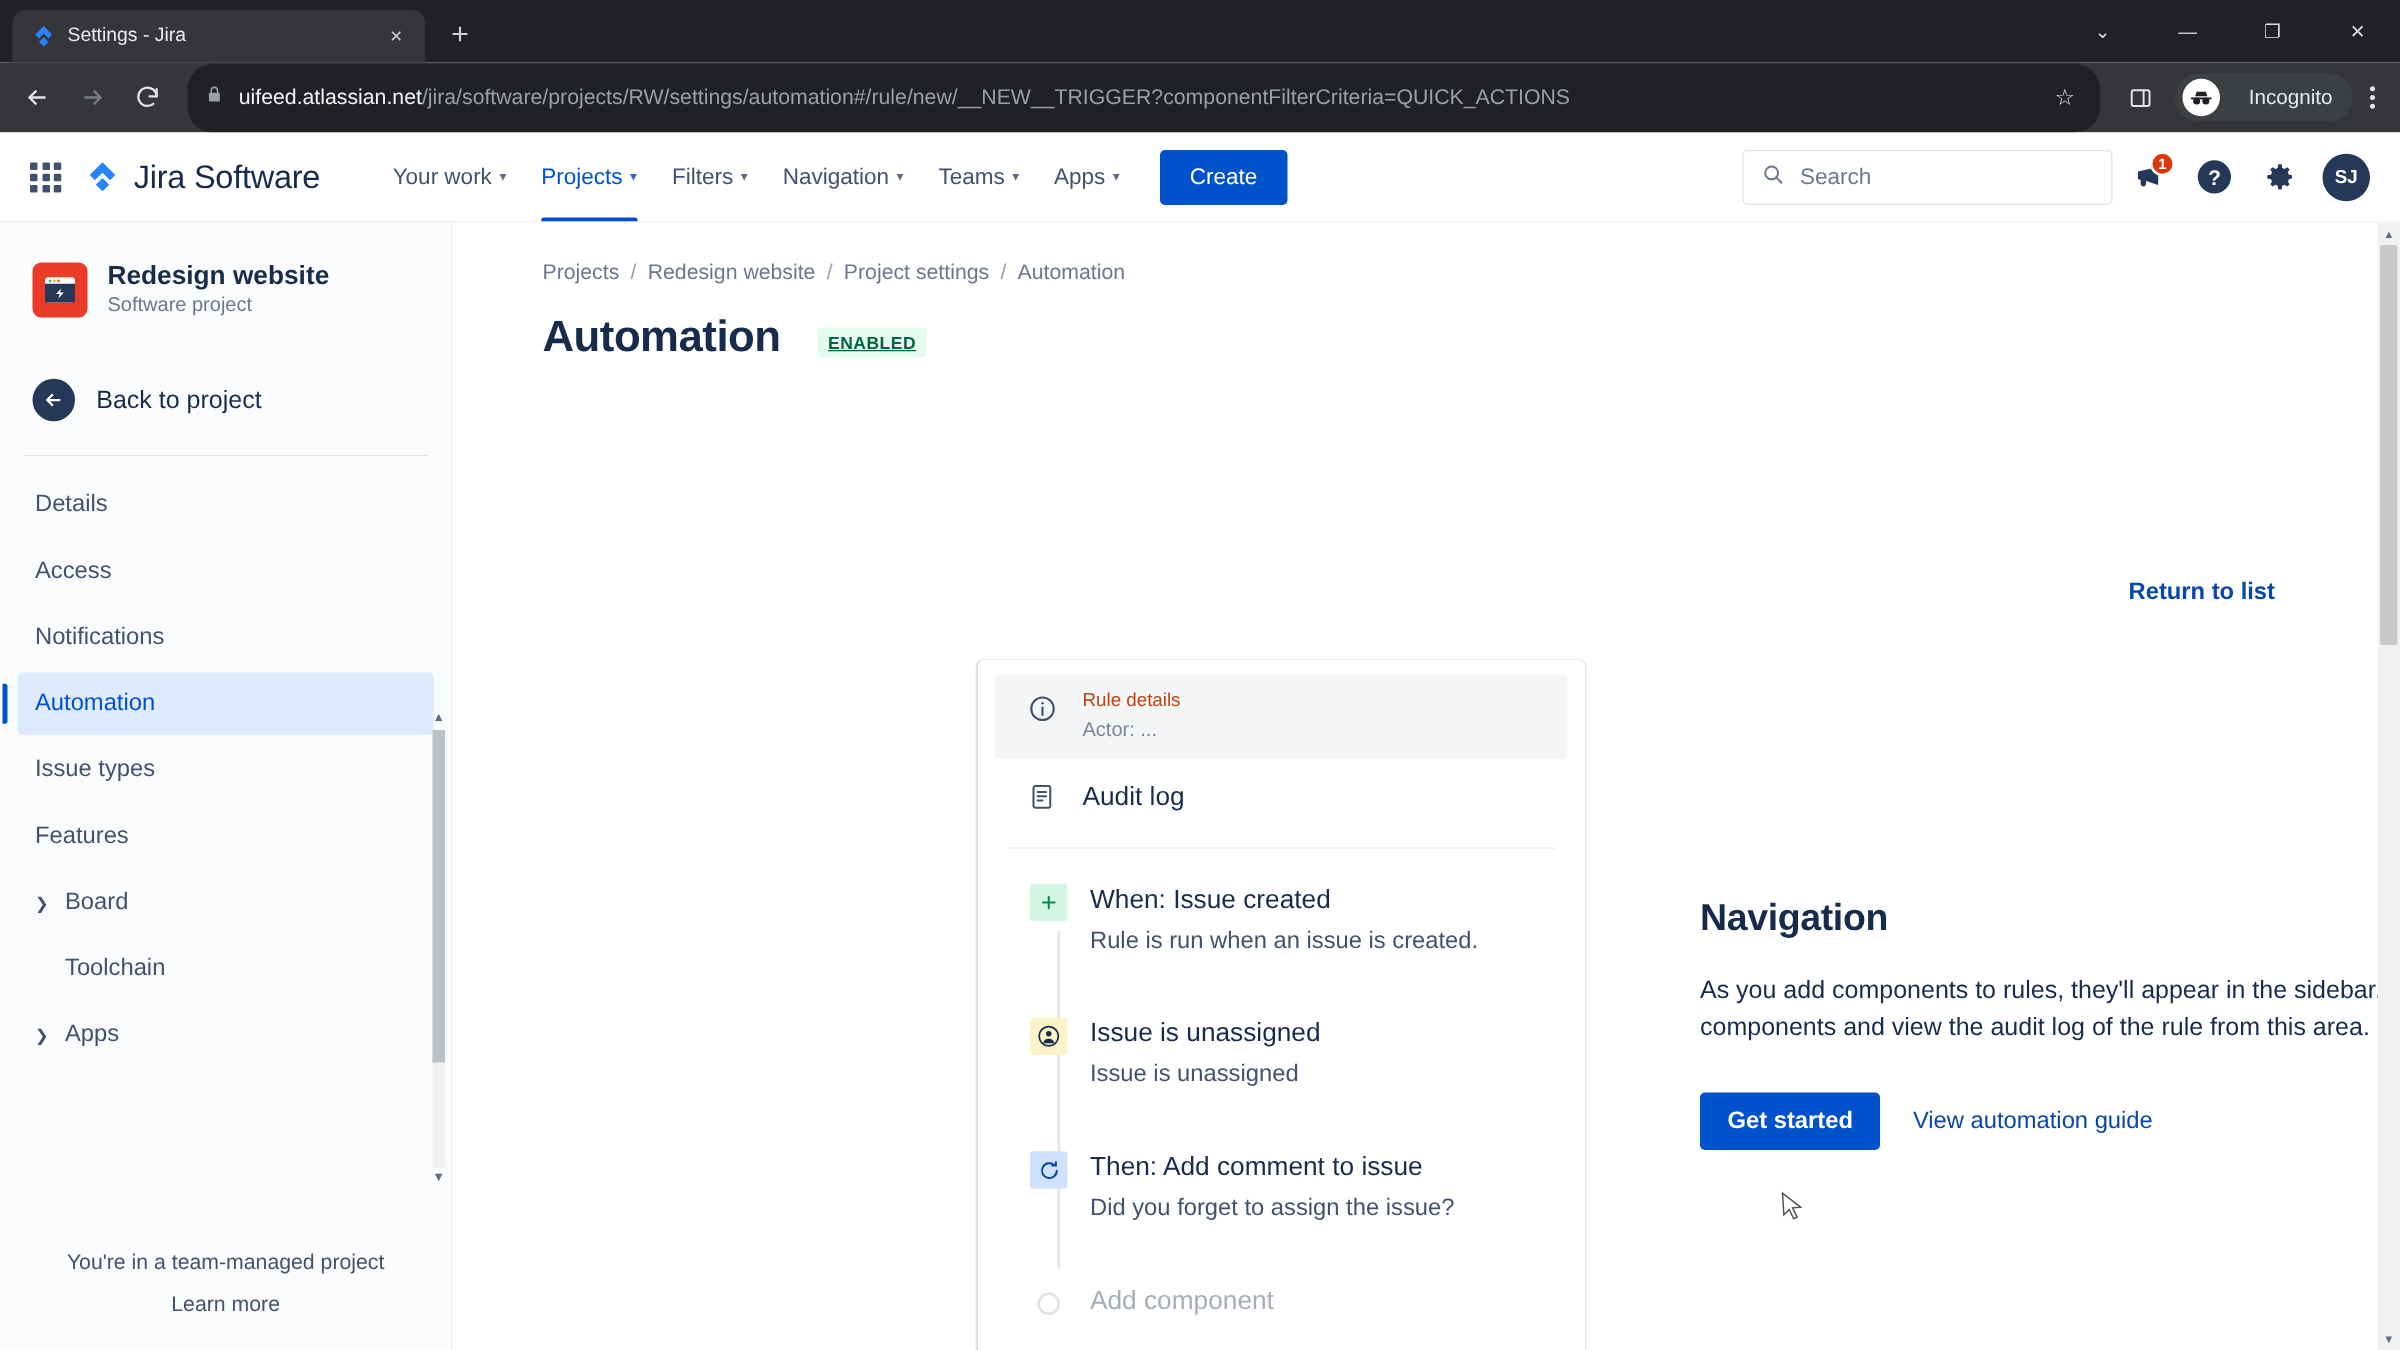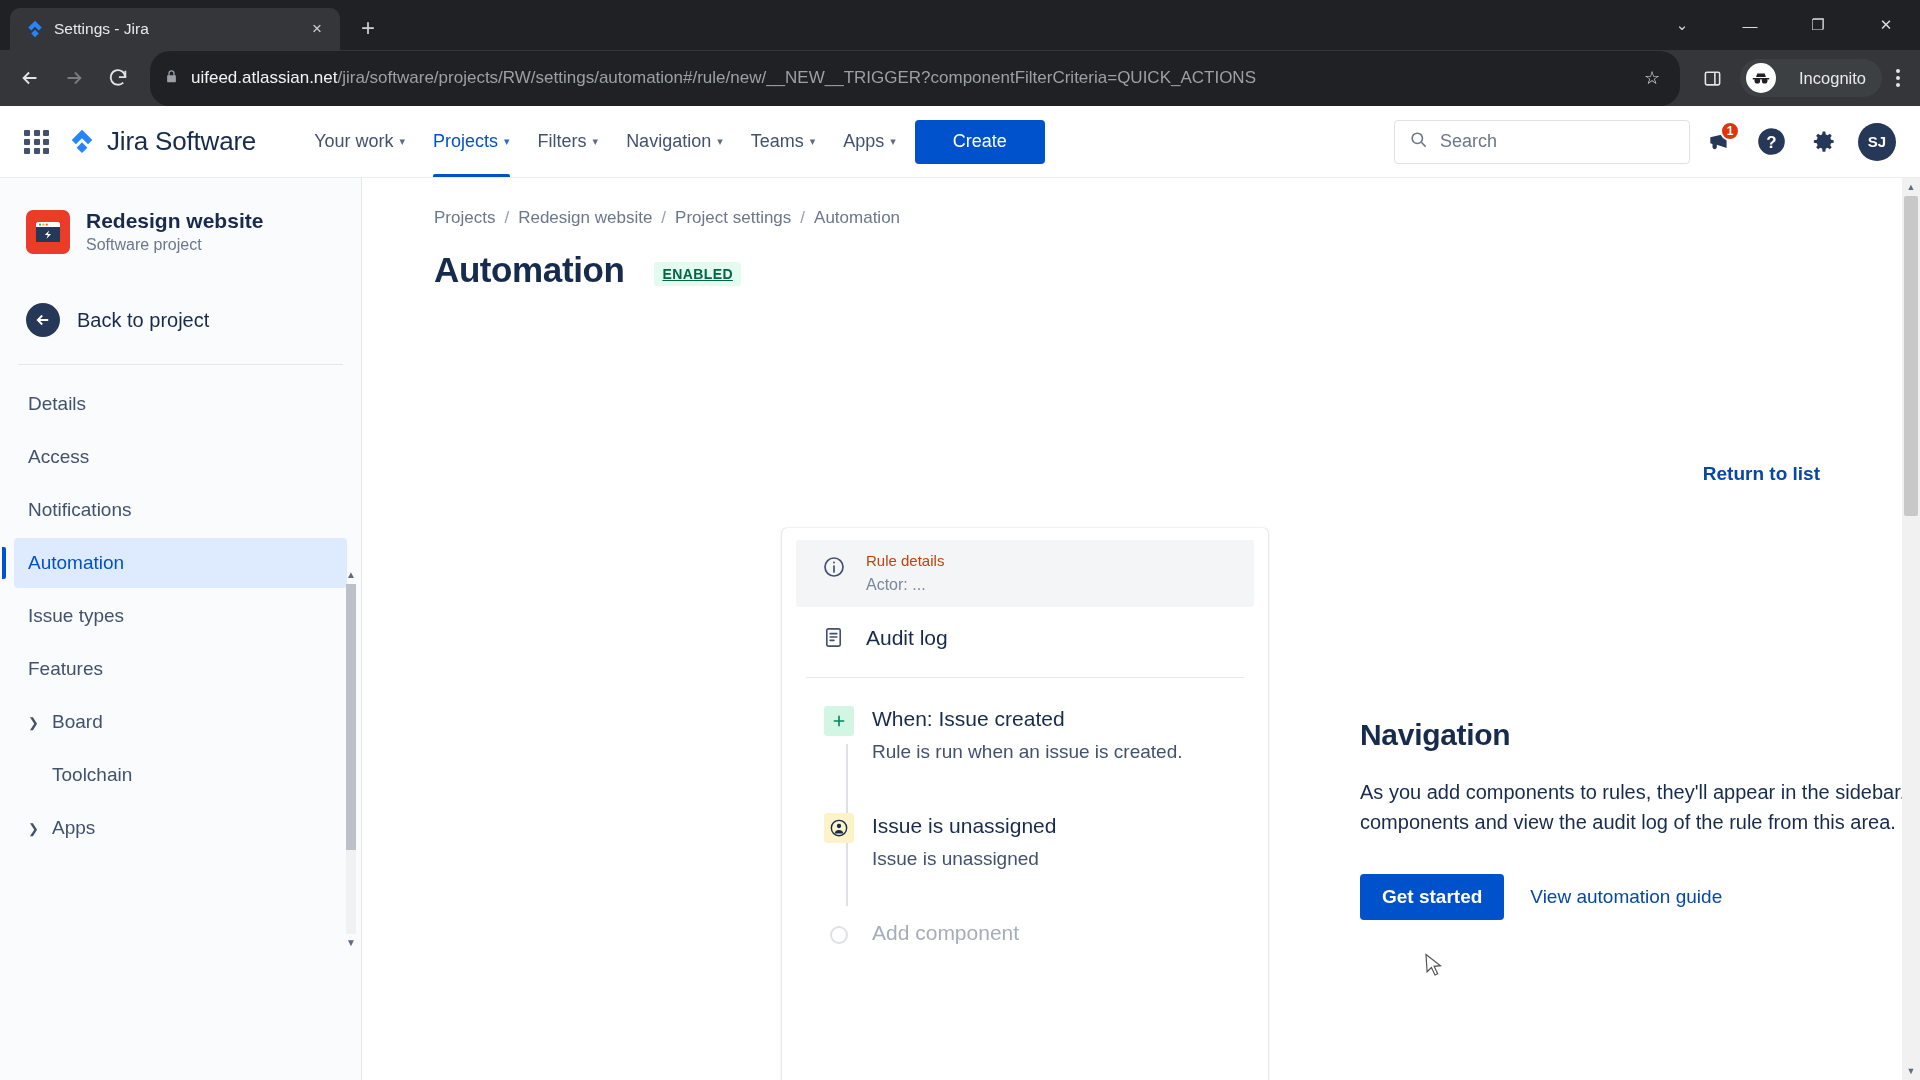--- a/index.html
+++ b/index.html
@@ -90,22 +90,22 @@
     color: #42526e; font-size: 18px; position: relative;
   }
   .nav-item.active { color: #0052cc; font-weight: 500; }
   .nav-item.active::after {
     content: ""; position: absolute; left: 14px; right: 14px; bottom: 0;
     height: 3px; background: #0052cc; border-radius: 2px 2px 0 0;
   }
   .chev { font-size: 11px; opacity: 0.85; }
   .create-btn {
     background: #0052cc; color: #fff; border: none; border-radius: 4px;
-    height: 44px; padding: 0 38px; font-size: 18px; font-weight: 500;
-    font-family: inherit; margin-left: 5px;
+    height: 44px; padding: 0 24px; font-size: 18px; font-weight: 500;
+    font-family: inherit; margin-left: 18px;
   }
   .nav-right { margin-left: auto; display: flex; align-items: center; gap: 6px; }
   .searchbox {
     width: 296px; height: 44px; border: 1px solid #dfe1e6; border-radius: 4px;
     display: flex; align-items: center; padding: 0 14px; gap: 12px; background: #fff;
   }
   .search-ph { color: #6b778c; font-size: 18px; }
   .icon-btn {
     width: 46px; height: 46px; border-radius: 50%; display: flex;
     align-items: center; justify-content: center; position: relative;
@@ -460,20 +460,24 @@
         </div>
 
         <div class="side-scroll">
           <span class="sb-arrow">▲</span>
           <span class="sb-track">
               <span class="sb-thumb"></span>
             </span>
           <span class="sb-arrow">▼</span>
         </div>
 
+        <div class="side-foot">
+          <div class="t1">You're in a team-managed project</div>
+          <div class="t2">Learn more</div>
+        </div>
       </div>
 
       <div class="main">
 
         <div class="crumbs">
           <span>Projects</span>
           <span class="sep">/</span>
           <span>Redesign website</span>
           <span class="sep">/</span>
           <span>Project settings</span>
@@ -537,20 +541,32 @@
                   <circle cx="12" cy="9.6" r="2.6" fill="#172b4d"></circle>
                   <path d="M6.6 18.6a5.6 5.6 0 0110.8 0z" fill="#172b4d"></path>
                 </svg>
               </span>
               <div>
                 <div class="step-title">Issue is unassigned</div>
                 <div class="step-desc">Issue is unassigned</div>
               </div>
             </div>
 
+            <div class="step">
+              <span class="step-icon action">
+                <svg width="19" height="19" viewBox="0 0 24 24" fill="none" stroke="#0747a6" stroke-width="2" stroke-linecap="round">
+                  <path d="M19.5 12a7.5 7.5 0 11-2.6-5.7"></path>
+                  <path d="M18.6 3.2v3.6h-3.6"></path>
+                </svg>
+              </span>
+              <div>
+                <div class="step-title">Then: Add comment to issue</div>
+                <div class="step-desc">Did you forget to assign the issue?</div>
+              </div>
+            </div>
 
             <div class="step">
               <span class="step-icon placeholder">
                 <span class="ph-circle"></span>
               </span>
               <div>
                 <div class="step-title muted">Add component</div>
               </div>
             </div>
           </div>

